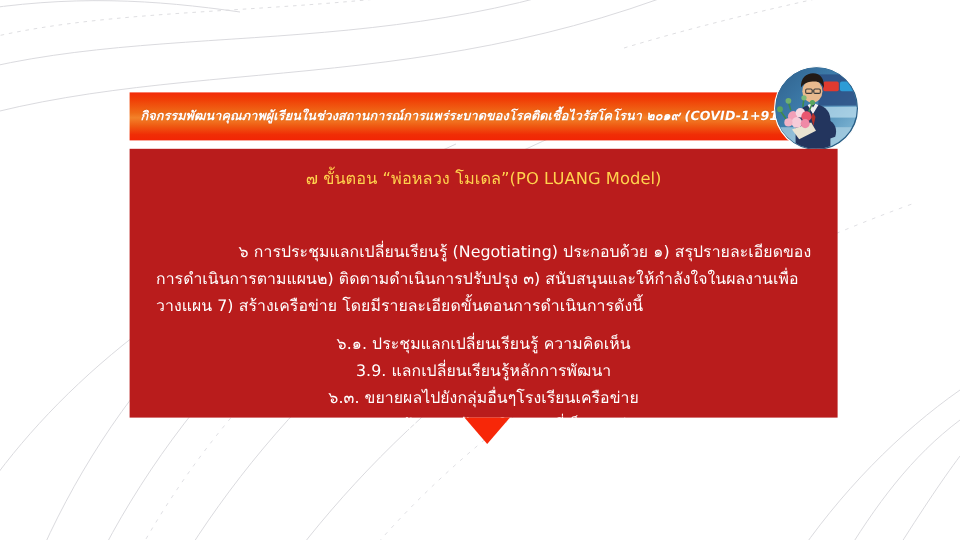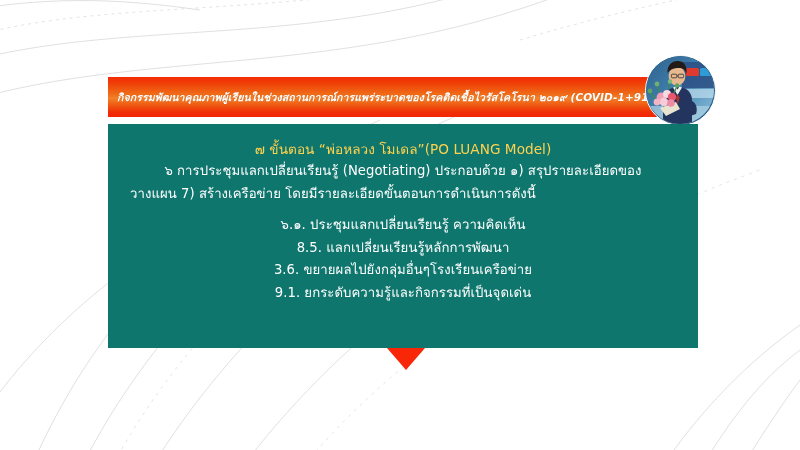--- a/index.html
+++ b/index.html
@@ -84,21 +84,21 @@
   }
   #avatar svg { display: block; }
 
   
   #content-panel {
     position: absolute;
     left: 108px;
     top: 124px;
     width: 590px;
     height: 224px;
-    background: #0f766e;
+    background: #b91c1c;
     box-sizing: border-box;
     padding: 14px 22px 10px 22px;
   }
 
   
   #panel-pointer {
     position: absolute;
     left: 387px;
     top: 348px;
     width: 0;
@@ -107,21 +107,21 @@
     border-right: 19px solid transparent;
     border-top: 22px solid #f72708;
   }
 
   .body-line {
     color: #ffffff;
     font-size: 13.2px;
     line-height: 22.4px;
     letter-spacing: 0.05px;
   }
-  .line-center { text-align: center; }
+  .line-center { text-align: right; margin-top: 40px; }
   .line-left   { text-align: left; }
 
   #heading-line {
     color: #ffd24d;
     font-size: 13.6px;
     line-height: 22.4px;
     text-align: center;
     font-weight: 400;
     letter-spacing: 0.05px;
   }
@@ -228,25 +228,26 @@
         </g>
       </g>
     </svg>
   </div>
 
   <div id="content-panel">
 
     <div id="heading-line">๗ ขั้นตอน “พ่อหลวง โมเดล”(PO LUANG Model)</div>
 
     <div class="body-line line-center">๖ การประชุมแลกเปลี่ยนเรียนรู้ (Negotiating) ประกอบด้วย ๑) สรุปรายละเอียดของ</div>
+    <div class="body-line line-left">การดำเนินการตามแผน๒) ติดตามดำเนินการปรับปรุง ๓) สนับสนุนและให้กำลังใจในผลงานเพื่อ</div>
     <div class="body-line line-left">วางแผน 7) สร้างเครือข่าย โดยมีรายละเอียดขั้นตอนการดำเนินการดังนี้</div>
 
     <ul id="sub-list">
       <li>๖.๑. ประชุมแลกเปลี่ยนเรียนรู้ ความคิดเห็น</li>
-      <li>8.5. แลกเปลี่ยนเรียนรู้หลักการพัฒนา</li>
-      <li>3.6. ขยายผลไปยังกลุ่มอื่นๆโรงเรียนเครือข่าย</li>
+      <li>3.9. แลกเปลี่ยนเรียนรู้หลักการพัฒนา</li>
+      <li>๖.๓. ขยายผลไปยังกลุ่มอื่นๆโรงเรียนเครือข่าย</li>
       <li>9.1. ยกระดับความรู้และกิจกรรมที่เป็นจุดเด่น</li>
     </ul>
   </div>
 
   <div id="panel-pointer"></div>
 
 </div>
 
 </body></html>

